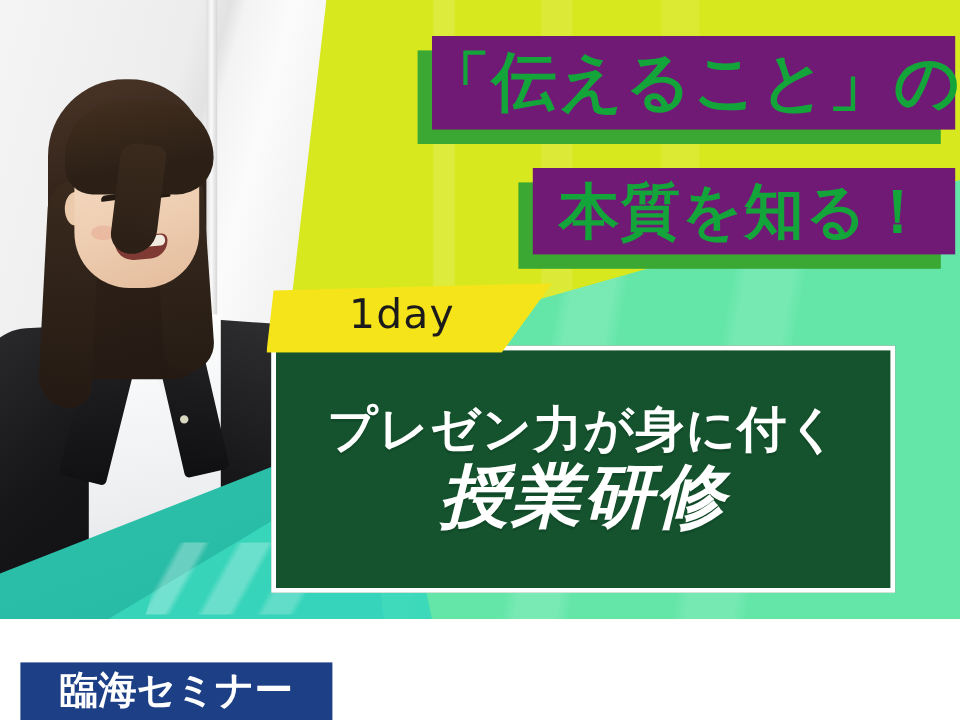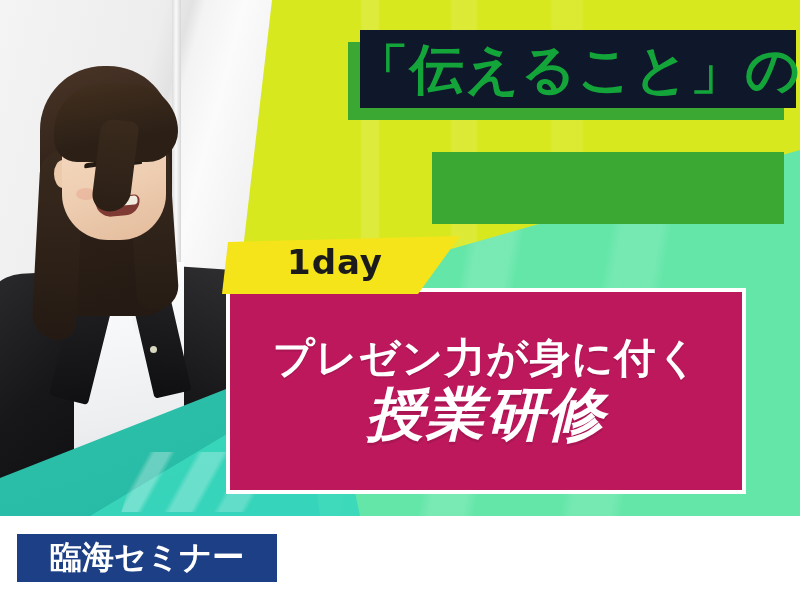--- a/index.html
+++ b/index.html
@@ -210,21 +210,21 @@
     background:
       linear-gradient(105deg, rgba(255,255,255,0) 10px, rgba(255,255,255,.30) 16px, rgba(255,255,255,.30) 30px, rgba(255,255,255,0) 36px,
                               rgba(255,255,255,0) 56px, rgba(255,255,255,.26) 62px, rgba(255,255,255,.26) 82px, rgba(255,255,255,0) 88px,
                               rgba(255,255,255,0) 104px, rgba(255,255,255,.22) 110px, rgba(255,255,255,.22) 130px, rgba(255,255,255,0) 136px);
     transform:skewX(-16deg);
   }
 
   
   .headline {
     position:absolute;
-    background:#0f172a;
+    background:#701a75;
     color:#13a53a;
     font-weight:bold;
     display:flex; align-items:center; justify-content:center;
     letter-spacing:1px;
     white-space:nowrap;
     z-index:6;
   }
   .headline .txt { line-height:1; }
   
   .headline-shadow {
@@ -243,29 +243,29 @@
 
   
   .badge-1day {
     position:absolute; left:222px; top:236px; width:238px; height:58px;
     background:#f5e41a;
     clip-path:polygon(6px 6px, 238px 0px, 196px 58px, 0px 58px);
     z-index:8;
     display:flex; align-items:center; justify-content:center;
   }
   .badge-1day .txt {
-    color:#1b1b1b; font-size:34px; font-weight:bold;
+    color:#1b1b1b; font-size:34px; font-weight:normal;
     letter-spacing:1px; transform:translate(-6px,-3px);
     font-family:"DejaVu Sans","Liberation Sans",sans-serif;
   }
 
   
   .greenbox {
     position:absolute; left:226px; top:288px; width:520px; height:206px;
-    background:#be185d;
+    background:#14532d;
     border:4px solid #ffffff;
     z-index:7;
     display:flex; flex-direction:column;
     align-items:center; justify-content:center;
     color:#ffffff;
   }
   .greenbox .line1 {
     font-size:41px; font-weight:bold; letter-spacing:1px;
     line-height:1.05; white-space:nowrap;
     text-shadow:0 2px 0 rgba(0,0,0,.10);
@@ -274,21 +274,21 @@
     font-size:58px; font-weight:bold; letter-spacing:2px;
     line-height:1.05; margin-top:4px; white-space:nowrap;
     text-shadow:0 3px 0 rgba(0,0,0,.10);
     font-style:italic;
   }
 
   
   .footer {
     position:absolute; left:0; top:516px; width:800px; height:84px;
     background:#ffffff;
-    display:flex; align-items:center;
+    display:flex; align-items:flex-end;
   }
   .brand-box {
     margin-left:17px;
     width:260px; height:48px;
     background:#1c3f85;
     display:flex; align-items:center; justify-content:center;
   }
   .brand-box .txt {
     color:#ffffff; font-size:32px; font-weight:bold; letter-spacing:0px;
     white-space:nowrap;
@@ -350,20 +350,23 @@
     <div class="teal-wedge"></div>
     <div class="teal-wedge2"></div>
     <div class="teal-sparkle"></div>
 
     <div id="headline1-shadow" class="headline-shadow"></div>
     <div id="headline1" class="headline">
       <span class="txt">「伝えること」の</span>
     </div>
 
     <div id="headline2-shadow" class="headline-shadow"></div>
+    <div id="headline2" class="headline">
+      <span class="txt">本質を知る！</span>
+    </div>
 
     <div class="badge-1day">
       <span class="txt">1day</span>
     </div>
 
     <div class="greenbox">
       <div class="line1">プレゼン力が身に付く</div>
       <div class="line2">授業研修</div>
     </div>
 

